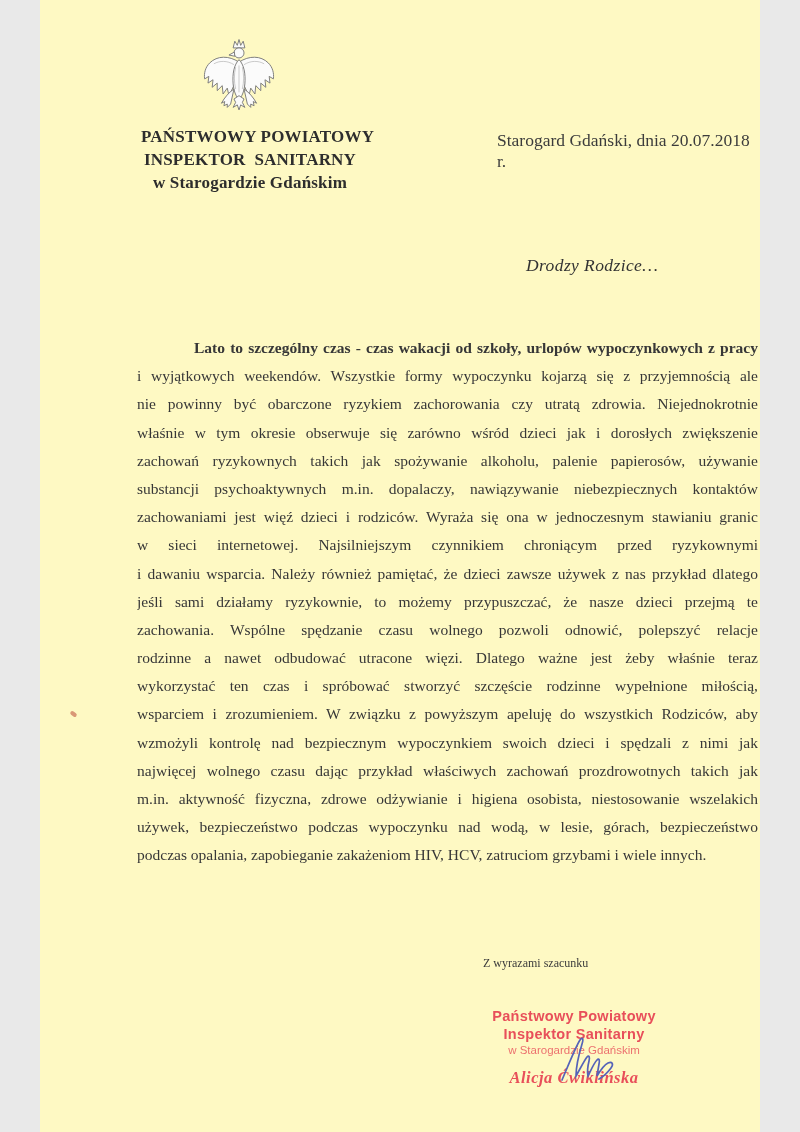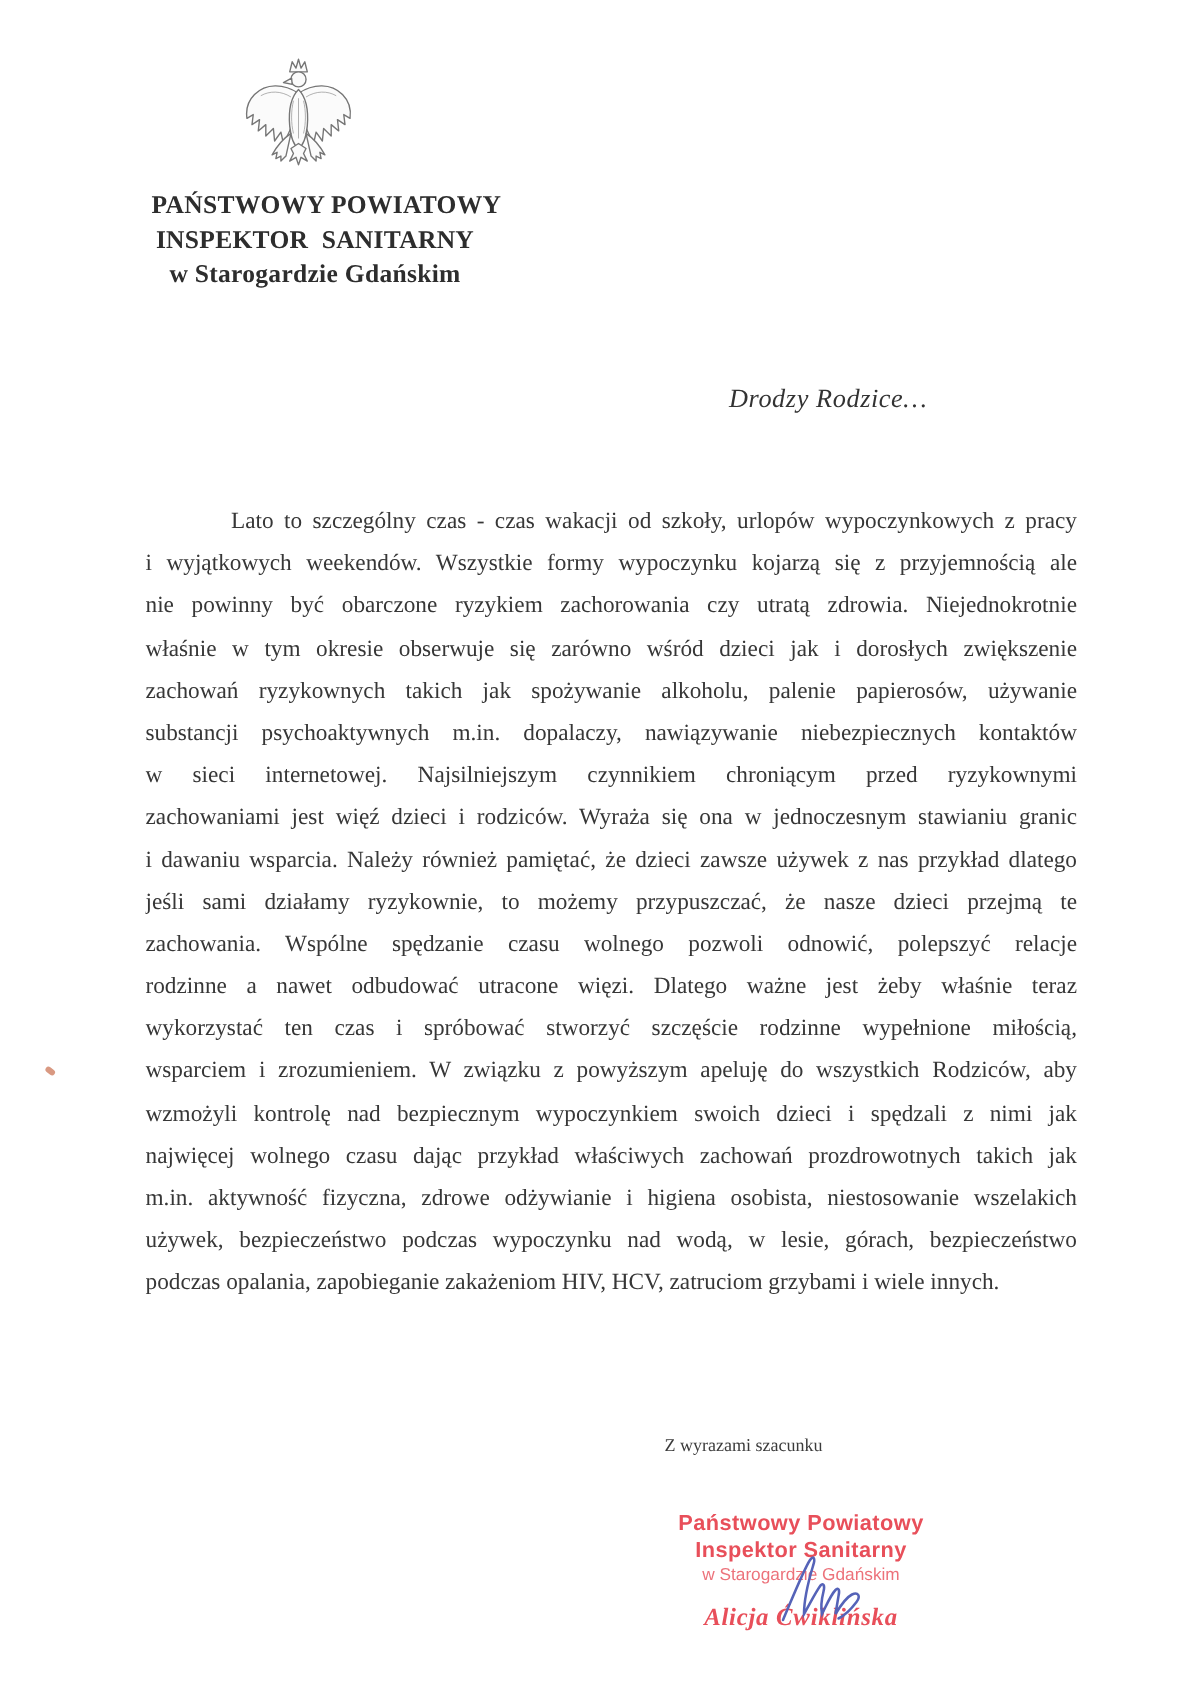--- a/index.html
+++ b/index.html
@@ -1,37 +1,37 @@
 <!DOCTYPE html>
 <html style="--stamp-color: #e84f5a;"><head>
 <meta charset="utf-8">
 <style>
   html,body{margin:0;padding:0;background:#e9e9e9;}
   .page{
-    position:relative;width:800px;height:1132px;margin:0 auto;
-    background:#ffffff;overflow:hidden;
+    position:relative;width:720px;height:1132px;margin:0 auto;
+    background:#fef9c3;overflow:hidden;
     font-family:"Liberation Serif",serif;color:#373737;
   }
   .emblem{position:absolute;left:157px;top:37px;width:84px;height:88px;}
   .letterhead{
     position:absolute;left:101px;top:125px;width:218px;text-align:center;
     color:#2d2d2d;font-weight:bold;
   }
   .letterhead div{font-size:17px;line-height:23px;white-space:pre;letter-spacing:.2px;}
   .date-line{position:absolute;left:457px;top:130px;font-size:17.5px;color:#3c3c3c;}
   .salutation{
     position:absolute;left:486px;top:255px;font-size:17.5px;
     font-weight:normal;font-style:italic;color:#333;letter-spacing:.4px;
   }
   .letter-body{position:absolute;left:97px;top:334px;width:621px;}
   .line{
     height:28.2px;line-height:28.2px;font-size:15.5px;color:#373737;
     text-align:justify;text-align-last:justify;overflow:hidden;
   }
-  .line.first{text-indent:57px;}
+  .line.first{text-indent:57px;font-weight:bold;}
   .line.last{text-align:right;text-align-last:left;}
   .closing{position:absolute;left:443px;top:956px;font-size:12px;color:#3b3b3b;}
   .stamp{
     position:absolute;left:428px;top:1008px;width:212px;text-align:center;
     color:var(--stamp-color,#e84f5a);
   }
   .stamp-l1,.stamp-l2{
     font-family:"Liberation Sans",sans-serif;font-weight:bold;
     font-size:14.5px;line-height:17.5px;letter-spacing:.3px;
   }
@@ -79,33 +79,34 @@
       <path d="M80,32 C73,28 64,28 56,33"></path>
     </g>
   </svg>
 
   <div class="letterhead">
     <div>PAŃSTWOWY POWIATOWY</div>
     <div>INSPEKTOR  SANITARNY</div>
     <div>w Starogardzie Gdańskim</div>
   </div>
 
+  <div class="date-line">Starogard Gdański, dnia 20.07.2018 r.</div>
 
   <div class="salutation">Drodzy Rodzice…</div>
 
   <div class="letter-body">
       <div>
         <div class="line first">Lato to szczególny czas - czas wakacji od szkoły, urlopów wypoczynkowych z pracy</div>
         <div class="line">i wyjątkowych weekendów. Wszystkie formy wypoczynku kojarzą się z przyjemnością ale</div>
         <div class="line">nie powinny być obarczone ryzykiem zachorowania czy utratą zdrowia. Niejednokrotnie</div>
         <div class="line">właśnie w tym okresie obserwuje się zarówno wśród dzieci jak i dorosłych zwiększenie</div>
         <div class="line">zachowań ryzykownych takich jak spożywanie alkoholu, palenie papierosów, używanie</div>
         <div class="line">substancji psychoaktywnych m.in. dopalaczy, nawiązywanie niebezpiecznych kontaktów</div>
+        <div class="line">zachowaniami jest więź dzieci i rodziców. Wyraża się ona w jednoczesnym stawianiu granic</div>
         <div class="line">w sieci internetowej. Najsilniejszym czynnikiem chroniącym przed ryzykownymi</div>
-        <div class="line">zachowaniami jest więź dzieci i rodziców. Wyraża się ona w jednoczesnym stawianiu granic</div>
         <div class="line">i dawaniu wsparcia. Należy również pamiętać, że dzieci zawsze używek z nas przykład dlatego</div>
         <div class="line">jeśli sami działamy ryzykownie, to możemy przypuszczać, że nasze dzieci przejmą te</div>
         <div class="line">zachowania. Wspólne spędzanie czasu wolnego pozwoli odnowić, polepszyć relacje</div>
         <div class="line">rodzinne a nawet odbudować utracone więzi. Dlatego ważne jest żeby właśnie teraz</div>
         <div class="line">wykorzystać ten czas i spróbować stworzyć szczęście rodzinne wypełnione miłością,</div>
         <div class="line">wsparciem i zrozumieniem. W związku z powyższym apeluję do wszystkich Rodziców, aby</div>
         <div class="line">wzmożyli kontrolę nad bezpiecznym wypoczynkiem swoich dzieci i spędzali z nimi jak</div>
         <div class="line">najwięcej wolnego czasu dając przykład właściwych zachowań prozdrowotnych takich jak</div>
         <div class="line">m.in. aktywność fizyczna, zdrowe odżywianie i higiena osobista, niestosowanie wszelakich</div>
         <div class="line">używek, bezpieczeństwo podczas wypoczynku nad wodą, w lesie, górach, bezpieczeństwo</div>

